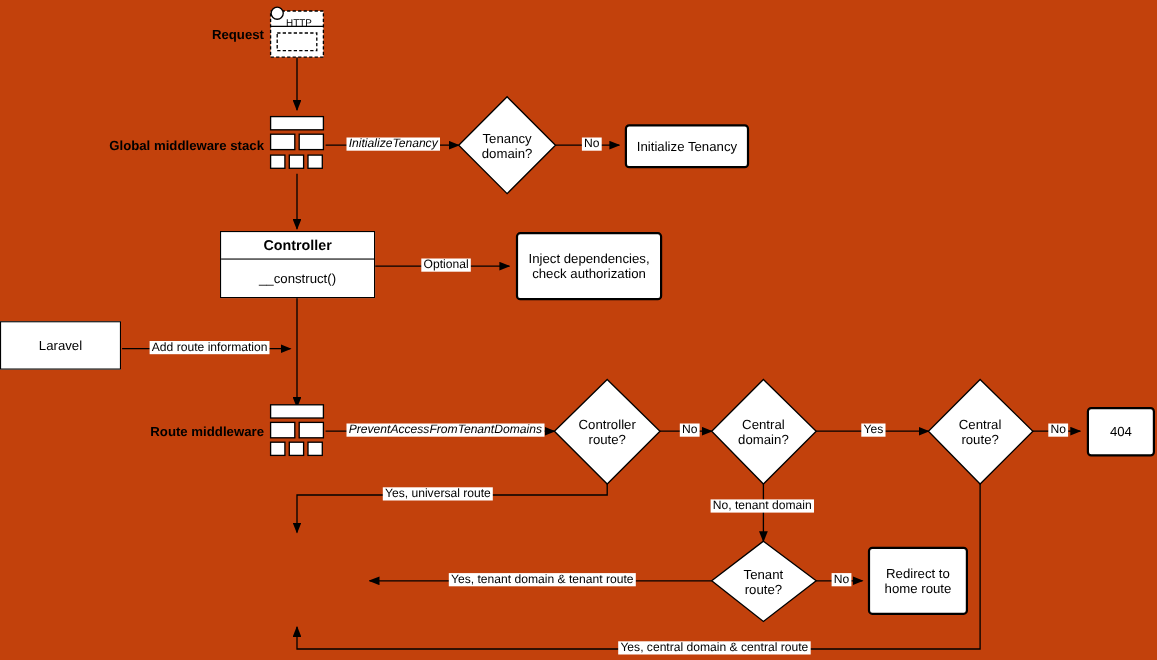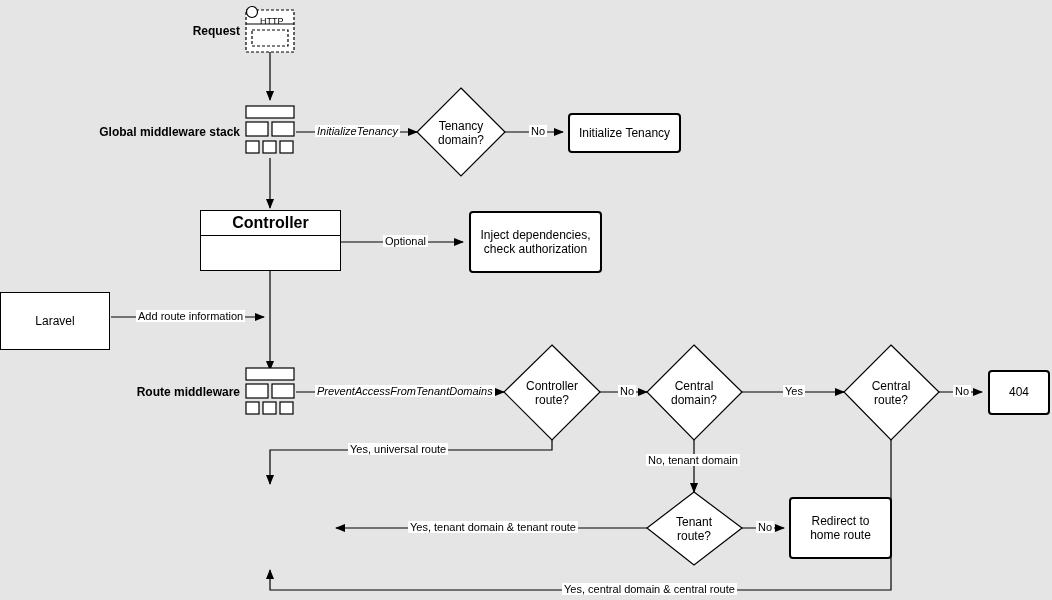--- a/index.html
+++ b/index.html
@@ -8,21 +8,21 @@
     background: #ffffff;
   }
   body {
     font-family: "Liberation Sans", sans-serif;
   }
   #canvas {
     position: relative;
     width: 1052px;
     height: 600px;
     overflow: hidden;
-    background: #e5e5e5;
+    background: #c2410c;
   }
   #svg-layer {
     position: absolute;
     left: 0;
     top: 0;
     width: 1052px;
     height: 600px;
   }
   .node {
     position: absolute;
@@ -67,21 +67,21 @@
     pointer-events: none;
   }
   .ctrl-title {
     position: absolute;
     left: 0; right: 0; top: 0;
     height: 25px;
     display: flex;
     align-items: center;
     justify-content: center;
     font-weight: bold;
-    font-size: 16px;
+    font-size: 13px;
     border-bottom: 1px solid #000000;
     box-sizing: border-box;
   }
   .ctrl-body {
     position: absolute;
     left: 0; right: 0; top: 25px; bottom: 0;
     display: flex;
     align-items: center;
     justify-content: center;
     font-size: 12px;
@@ -206,31 +206,32 @@
 
   <div class="node rounded multi" style="left:469px; top:211px; width:133px; height:62px;">
     <span>Inject dependencies,</span>
     <span>check authorization</span>
   </div>
 
   <div class="node rounded" style="left:988px; top:370px; width:62px; height:45px;">
     <span>404</span>
   </div>
 
-  <div class="node rounded multi" style="left:789px; top:497px; width:103px; height:62px;">
+  <div class="node rounded multi" style="left:789px; top:497px; width:91px; height:62px;">
     <span>Redirect to</span>
     <span>home route</span>
   </div>
 
 
   <div class="node box" style="left:200px; top:210px; width:141px; height:61px; display:block;">
     <div class="ctrl-title">Controller</div>
-  </div>
-
-  <div class="node box" style="left:0px; top:292px; width:110px; height:58px;">
+    <div class="ctrl-body">__construct()</div>
+  </div>
+
+  <div class="node box" style="left:0px; top:292px; width:110px; height:44px;">
     <span>Laravel</span>
   </div>
 
   <div class="label italic" style="left:315px; top:125px;">InitializeTenancy</div>
   <div class="label" style="left:529px; top:125px;">No</div>
   <div class="label" style="left:383px; top:235px;">Optional</div>
   <div class="label" style="left:136px; top:310px;">Add route information</div>
   <div class="label italic" style="left:315px; top:385px;">PreventAccessFromTenantDomains</div>
   <div class="label" style="left:618px; top:385px;">No</div>
   <div class="label" style="left:783px; top:385px;">Yes</div>

